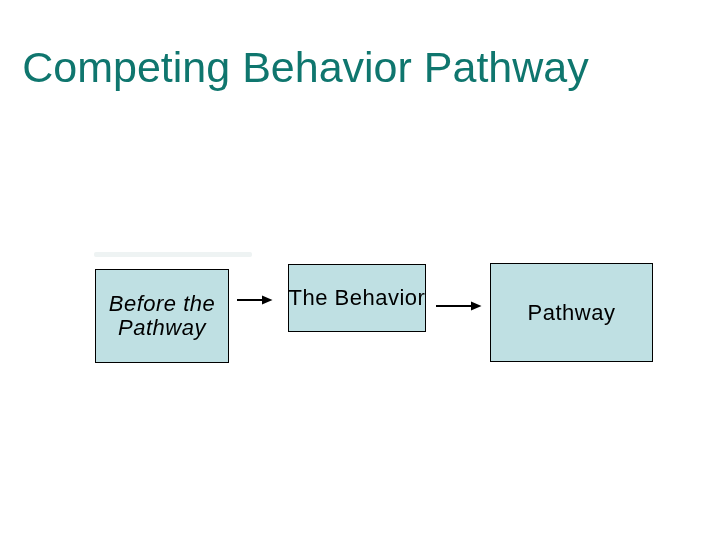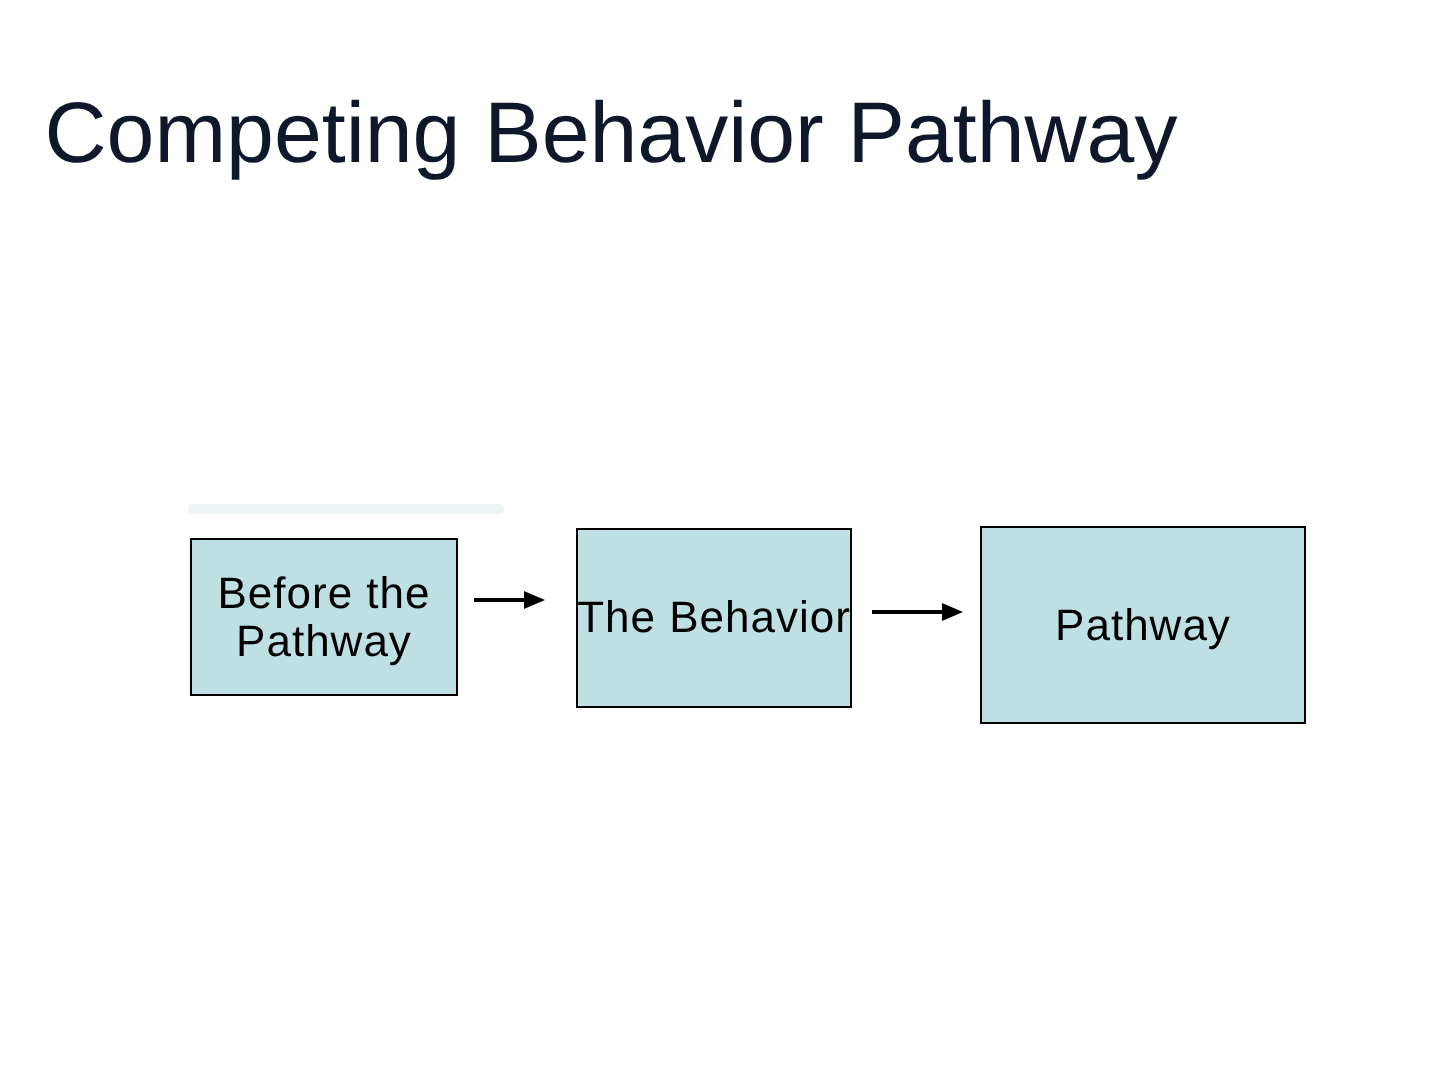--- a/index.html
+++ b/index.html
@@ -18,21 +18,21 @@
   }
   .slide-title {
     position: absolute;
     left: 0;
     top: 42px;
     width: 611px;
     text-align: center;
     font-size: 43px;
     line-height: 50px;
     font-weight: 400;
-    color: #0f172a;
+    color: #0f766e;
     white-space: nowrap;
   }
   .smudge {
     position: absolute;
     left: 94px;
     top: 252px;
     width: 158px;
     height: 5px;
     background: #eef3f3;
     border-radius: 2px;
@@ -48,22 +48,22 @@
     text-align: center;
     font-size: 22px;
     line-height: 24px;
     letter-spacing: 0.5px;
     color: #000000;
   }
   .flow-box .box-label {
     white-space: nowrap;
     overflow: visible;
   }
-  .box-before   { left: 95px;  top: 269px; width: 134px; height: 79px; }
-  .box-behavior { left: 288px; top: 264px; width: 138px; height: 90px; }
+  .box-before   { left: 95px;  top: 269px; width: 134px; height: 94px; font-style: italic; }
+  .box-behavior { left: 288px; top: 264px; width: 138px; height: 68px; }
   .box-reward   { left: 490px; top: 263px; width: 163px; height: 99px; }
   .arrow {
     position: absolute;
     display: block;
   }
   .arrow-1 { left: 237px; top: 293px; width: 36px; height: 14px; }
   .arrow-2 { left: 436px; top: 299px; width: 46px; height: 14px; }
 </style>
 </head>
 <body>

